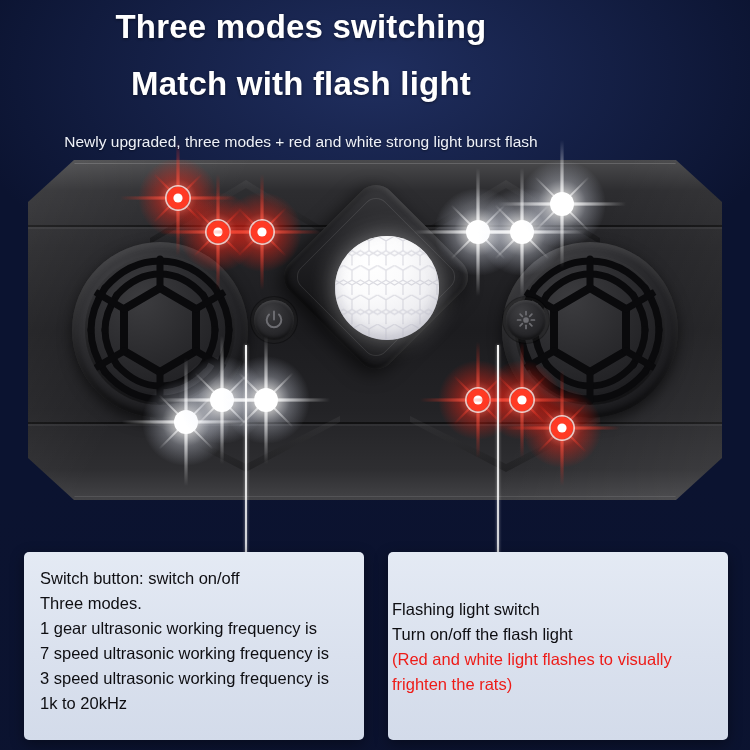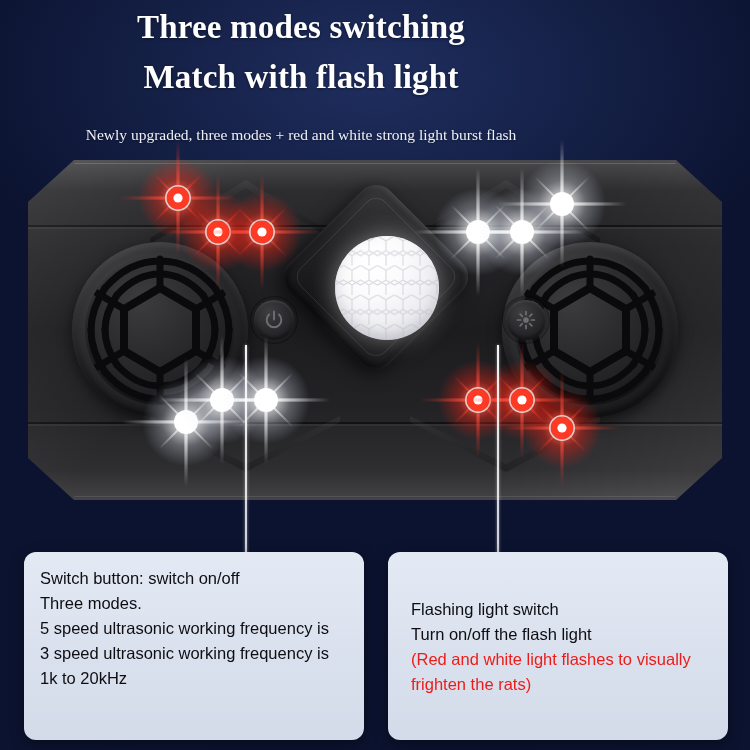--- a/index.html
+++ b/index.html
@@ -31,32 +31,31 @@
     pointer-events: none;
   }
 
   
   #header {
     position: absolute;
     top: 0; left: 0;
     width: 602px;
     text-align: center;
     z-index: 6;
-    font-family: Liberation Serif, serif;
   }
   .title-line {
     color: #ffffff;
     font-size: 33px;
     font-weight: bold;
     letter-spacing: .2px;
     line-height: 40px;
     text-shadow: 0 1px 3px rgba(0,0,0,.45);
   }
   #title-1 { margin-top: 7px; }
-  #title-2 { margin-top: 10px; }
+  #title-2 { margin-top: 17px; }
   .subtitle-line {
     color: #eef1f8;
     font-size: 15.5px;
     line-height: 22px;
     font-weight: normal;
     text-shadow: 0 1px 2px rgba(0,0,0,.4);
   }
   #subtitle-1 { margin-top: 27px; }
 
   
@@ -223,32 +222,32 @@
     z-index: 5;
     box-shadow: 0 0 3px rgba(255,255,255,.55);
   }
   #leader-left  { left: 245px; top: 345px; height: 215px; }
   #leader-right { left: 497px; top: 345px; height: 215px; }
 
   
   .callout {
     position: absolute;
     background: linear-gradient(180deg, #e4eaf4 0%, #dae1ee 55%, #d3dbea 100%);
-    border-radius: 12px;
+    border-radius: 5px;
     box-shadow: 0 4px 14px rgba(0,0,0,.38);
     z-index: 7;
     box-sizing: border-box;
     padding: 14px 14px 12px 16px;
     display: flex;
     flex-direction: column;
     justify-content: flex-start;
   }
   #callout-left  { left: 24px;  top: 552px; width: 340px; height: 188px; }
   #callout-right { left: 388px; top: 552px; width: 340px; height: 188px;
-                   justify-content: center; padding-left: 23px; }
+                   justify-content: center; padding-left: 4px; }
   .callout-line {
     color: #0e0e12;
     font-size: 16.5px;
     line-height: 25px;
     white-space: pre;
   }
   .callout-line.accent-red { color: #ee1c18; }
 </style>
 </head>
 <body>
@@ -521,21 +520,22 @@
         </g>
       </g>
   </svg>
 
   <div class="leader-line" id="leader-left"></div>
   <div class="leader-line" id="leader-right"></div>
 
   <div class="callout" id="callout-left">
     <div class="callout-line">Switch button: switch on/off</div>
     <div class="callout-line">Three modes.</div>
-    <div class="callout-line">5 speed ultrasonic working frequency is</div>
+    <div class="callout-line">1 gear ultrasonic working frequency is</div>
+    <div class="callout-line">7 speed ultrasonic working frequency is</div>
     <div class="callout-line">3 speed ultrasonic working frequency is</div>
     <div class="callout-line">1k to 20kHz</div>
   </div>
 
   <div class="callout" id="callout-right">
     <div class="callout-line">Flashing light switch</div>
     <div class="callout-line">Turn on/off the flash light</div>
     <div class="callout-line accent-red">(Red and white light flashes to visually</div>
     <div class="callout-line accent-red">frighten the rats)</div>
   </div>

